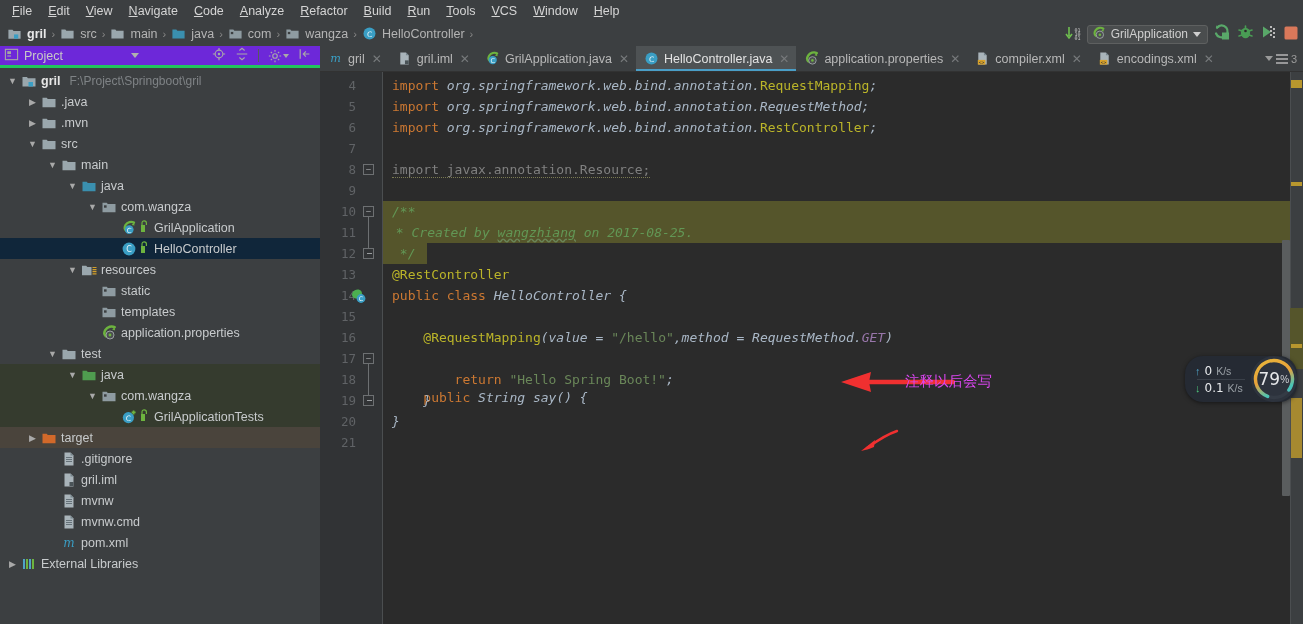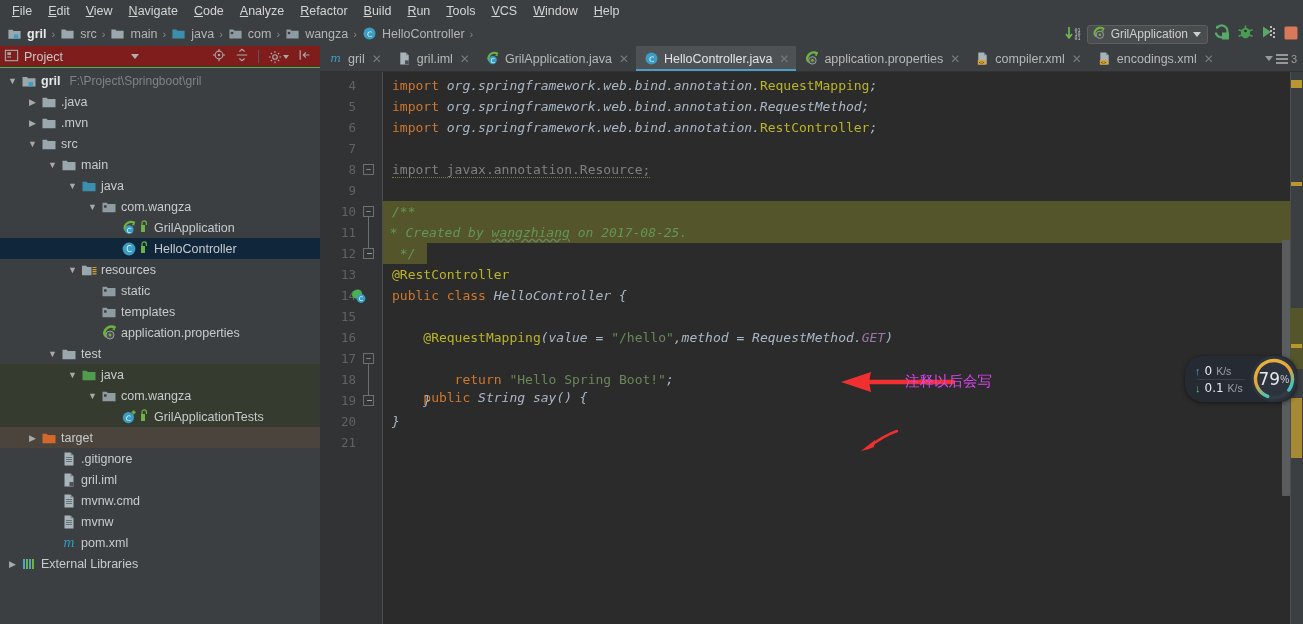--- a/index.html
+++ b/index.html
@@ -47,22 +47,22 @@
   }
   .caret-dn { width:0;height:0;border-left:4px solid transparent;border-right:4px solid transparent;border-top:5px solid #cfcfcf; }
 
   
   .main { display: flex; height: 578px; }
 
   
   .project-pane { width: 320px; background: #3c3f41; display: flex; flex-direction: column; }
   .pp-header {
     height: 22px; display: flex; align-items: center;
-    padding: 0 4px; background: #7f1d1d; font-size: 12.5px; color: #c8c8c8;
-    border-bottom: 1px solid #22c55e;
+    padding: 0 4px; background: #6d28d9; font-size: 12.5px; color: #c8c8c8;
+    border-bottom: 3px solid #22c55e;
   }
   .pp-title { margin-left: 5px; }
   .pp-header .spacer { flex: 1; }
   .pp-tools { display: flex; align-items: center; gap: 9px; padding-right: 4px; }
   .tool-sep { width:1px; height: 13px; background: #565a5c; }
 
   .tree { flex: 1; background: #3c3f41; padding-top: 2px; overflow: hidden; font-size: 12.5px; }
   .trow {
     height: 21px; display: flex; align-items: center; white-space: nowrap;
     color: #c8cbcd; padding-right: 6px;
@@ -555,33 +555,33 @@
           <div class="trow">
             <span style="display:inline-block;width:46px;flex:none;"></span>
             <span class="twist"></span>
             <span class="ico" style="margin-left:2px;"><svg width="16" height="16" viewBox="0 0 16 16">
                 <path d="M3.5 1.5h6l3 3v10h-9z" fill="#a9b4ba"></path>
                 <path d="M9.5 1.5v3h3z" fill="#77858c"></path>
                 <g stroke="#5e6a70" stroke-width="0.9">
                   <path d="M5 6.5h6M5 8.5h6M5 10.5h6"></path>
                 </g>
               </svg></span>
-            <span class="tlabel">mvnw.cmd</span>
+            <span class="tlabel">mvnw</span>
           </div>
           <div class="trow">
             <span style="display:inline-block;width:46px;flex:none;"></span>
             <span class="twist"></span>
             <span class="ico" style="margin-left:2px;"><svg width="16" height="16" viewBox="0 0 16 16">
                 <path d="M3.5 1.5h6l3 3v10h-9z" fill="#a9b4ba"></path>
                 <path d="M9.5 1.5v3h3z" fill="#77858c"></path>
                 <g stroke="#5e6a70" stroke-width="0.9">
                   <path d="M5 6.5h6M5 8.5h6M5 10.5h6"></path>
                 </g>
               </svg></span>
-            <span class="tlabel">mvnw</span>
+            <span class="tlabel">mvnw.cmd</span>
           </div>
           <div class="trow">
             <span style="display:inline-block;width:46px;flex:none;"></span>
             <span class="twist"></span>
             <span class="ico" style="margin-left:2px;"><svg width="16" height="16" viewBox="0 0 16 16">
                 <text x="8" y="12" font-size="12" font-style="italic" font-family="DejaVu Serif" fill="#3a9ec4" text-anchor="middle">m</text>
               </svg></span>
             <span class="tlabel">pom.xml</span>
           </div>
           <div class="trow">
@@ -713,21 +713,21 @@
         <div class="code" id="code">
             <div class="cline" style="position: absolute; left: 10px; top: 3px;"><span class="kw">import </span><span class="txt">org.springframework.web.bind.annotation.</span><span class="anno">RequestMapping</span><span class="txt">;</span></div>
             <div class="cline" style="position: absolute; left: 10px; top: 24px;"><span class="kw">import </span><span class="txt">org.springframework.web.bind.annotation.RequestMethod;</span></div>
             <div class="cline" style="position: absolute; left: 10px; top: 45px;"><span class="kw">import </span><span class="txt">org.springframework.web.bind.annotation.</span><span class="anno">RestController</span><span class="txt">;</span></div>
             <div class="cline" style="position: absolute; left: 10px; top: 66px;">&nbsp;</div>
             <div class="cline" style="position: absolute; left: 10px; top: 87px;"><span class="dim wavy-g">import javax.annotation.Resource;</span></div>
             <div class="cline" style="position: absolute; left: 10px; top: 108px;">&nbsp;</div>
             <div class="hl-row" style="top: 129px; background: rgb(85, 85, 43); right: auto; width: 930px; left: 0px;"></div>
             <div class="cline" style="position: absolute; left: 10px; top: 129px;"><span class="cmt">/**</span></div>
             <div class="hl-row" style="top: 150px; background: rgb(85, 85, 43); right: auto; width: 930px; left: 0px;"></div>
-            <div class="cline" style="position: absolute; left: 0; top: 150px;"><span class="cmt"> * Created by </span><span class="cmt wavy">wangzhiang</span><span class="cmt"> on 2017-08-25.</span></div>
+            <div class="cline" style="position: absolute; left: 6px; top: 150px;"><span class="cmt"> * Created by </span><span class="cmt wavy">wangzhiang</span><span class="cmt"> on 2017-08-25.</span></div>
             <div class="hl-row" style="top: 171px; background: rgb(85, 85, 43); right: auto; width: 45px; left: 0px;"></div>
             <div class="cline" style="position: absolute; left: 10px; top: 171px;"><span class="cmt"> */</span></div>
             <div class="cline" style="position: absolute; left: 10px; top: 192px;"><span class="anno">@RestController</span></div>
             <div class="cline" style="position: absolute; left: 10px; top: 213px;"><span class="kw">public class </span><span class="txt">HelloController </span><span class="txt">{</span></div>
             <div class="cline" style="position: absolute; left: 10px; top: 234px;">&nbsp;</div>
             <div class="cline" style="position: absolute; left: 10px; top: 255px;"><span class="anno">    @RequestMapping</span><span class="txt">(value = </span><span class="str">"/hello"</span><span class="txt">,method = RequestMethod.</span><span class="stat">GET</span><span class="txt">)</span></div>
             <div class="cline" style="position: absolute; left: 10px; top: 276px; margin-top: 39px;"><span class="kw">    public </span><span class="txt">String </span><span class="txt">say</span><span class="txt">() {</span></div>
             <div class="cline" style="position: absolute; left: 10px; top: 297px;"><span class="kw">        return </span><span class="str">"Hello Spring Boot!"</span><span class="txt">;</span></div>
             <div class="cline" style="position: absolute; left: 10px; top: 318px;"><span class="txt">    }</span></div>
             <div class="cline" style="position: absolute; left: 10px; top: 339px;"><span class="txt">}</span></div>

